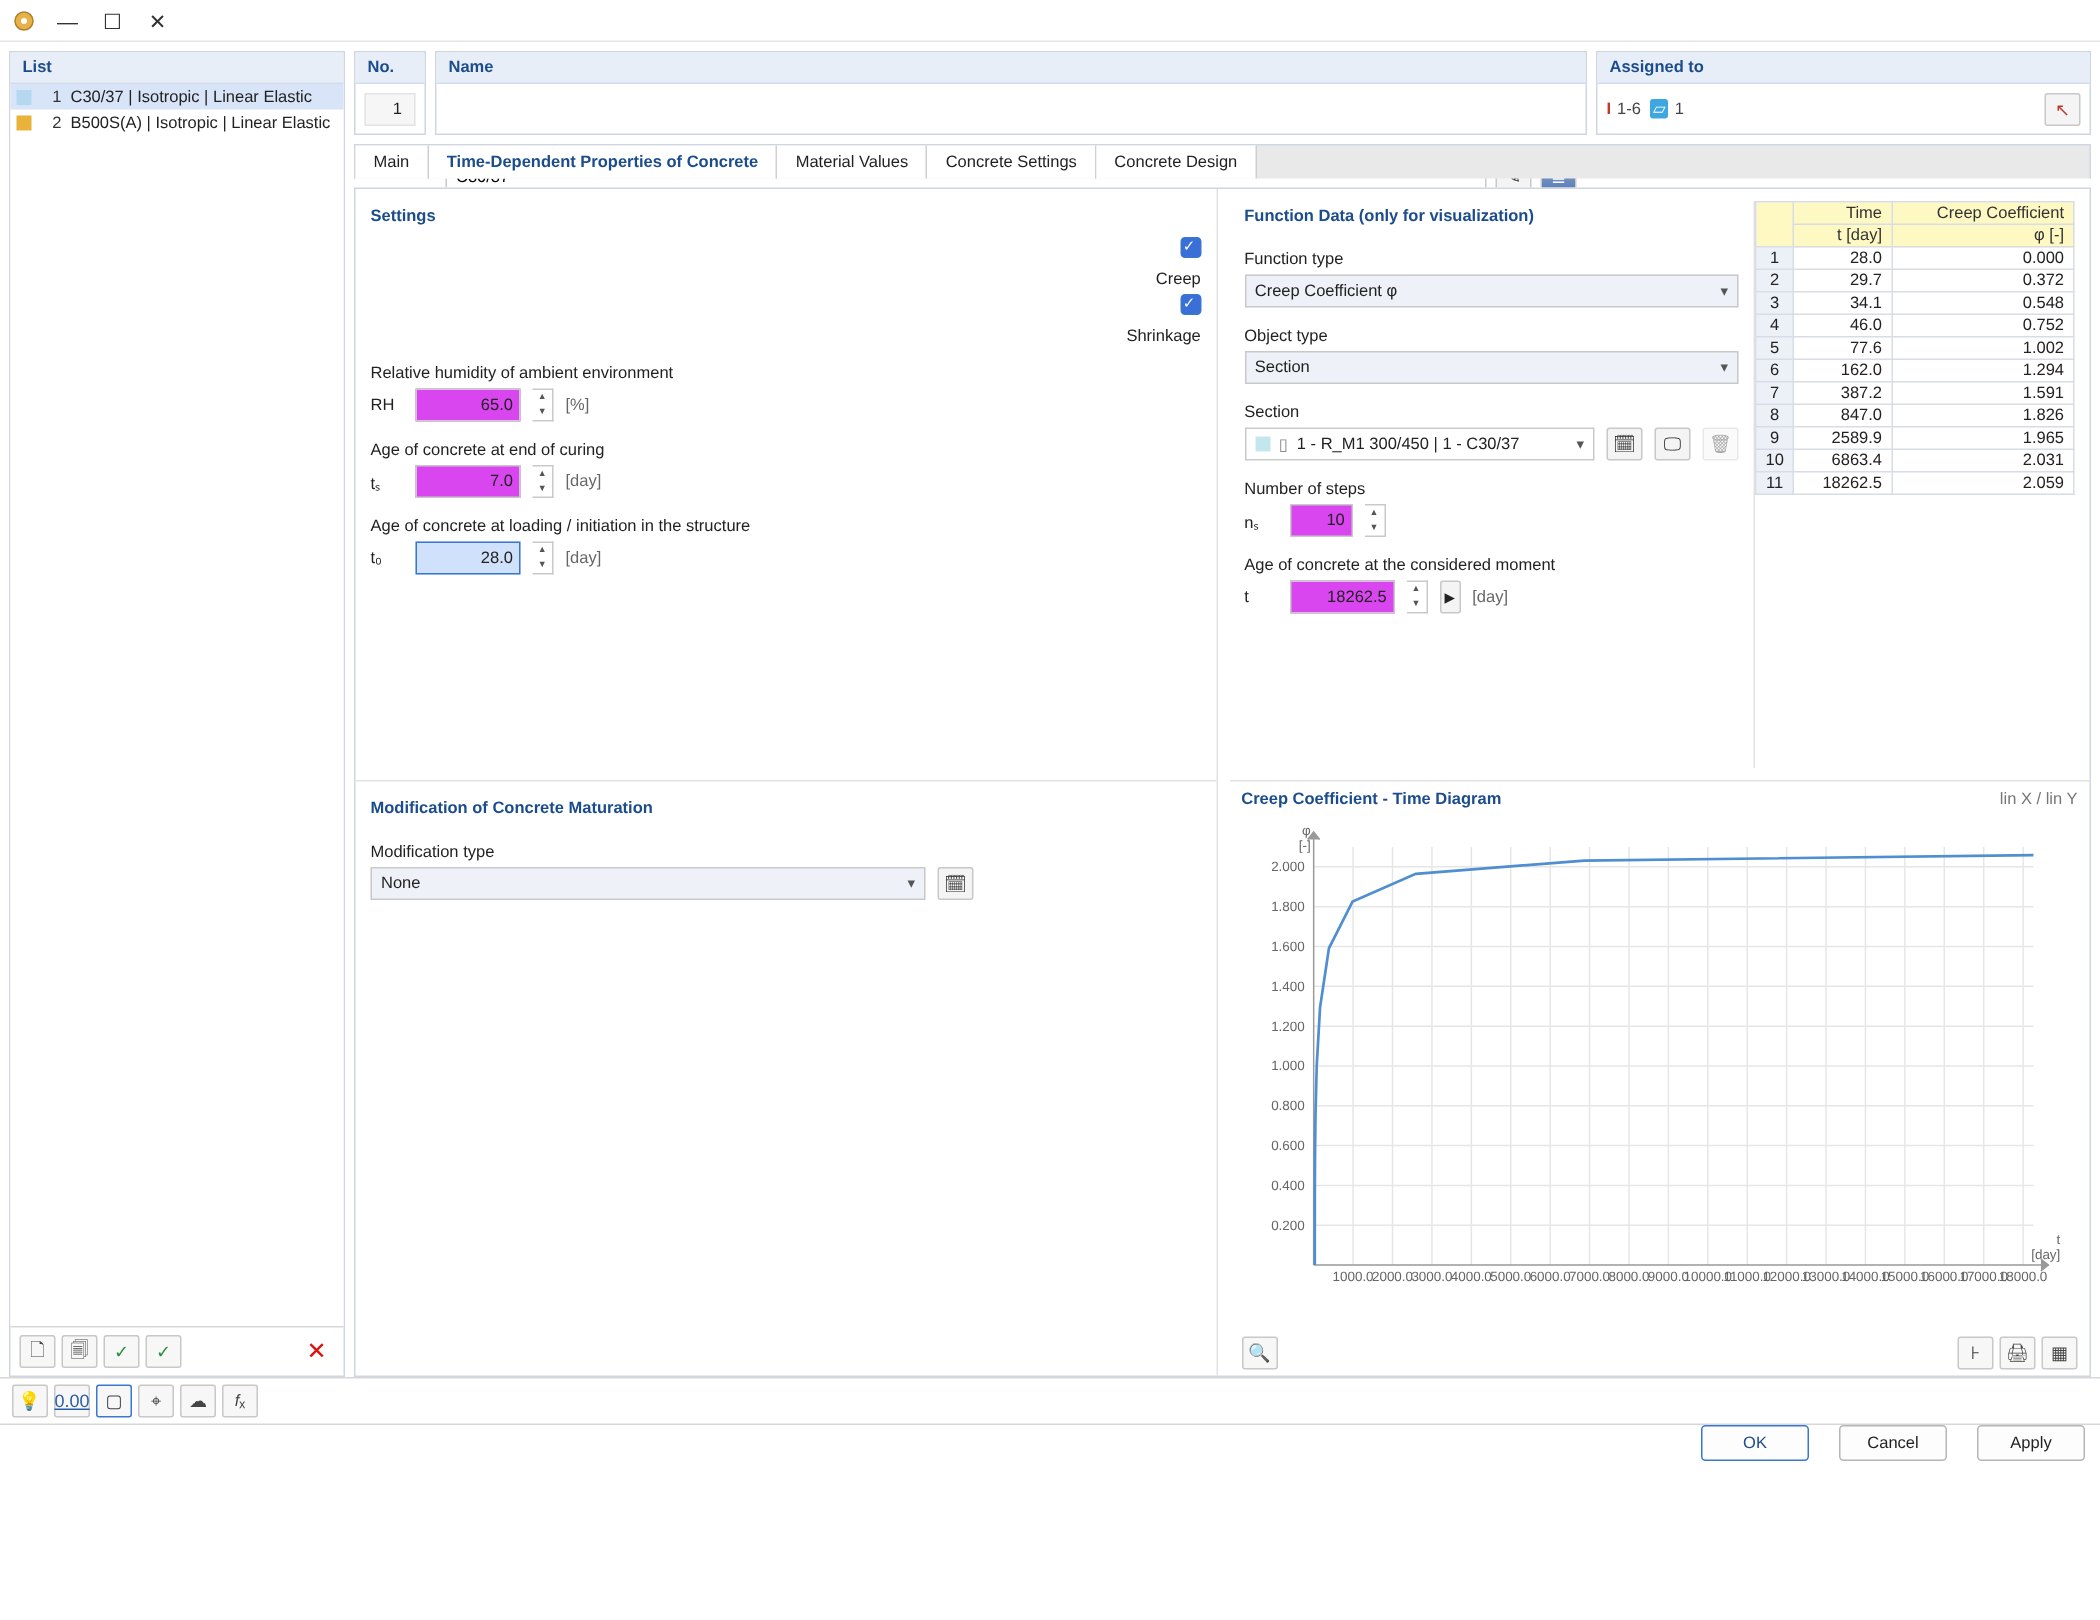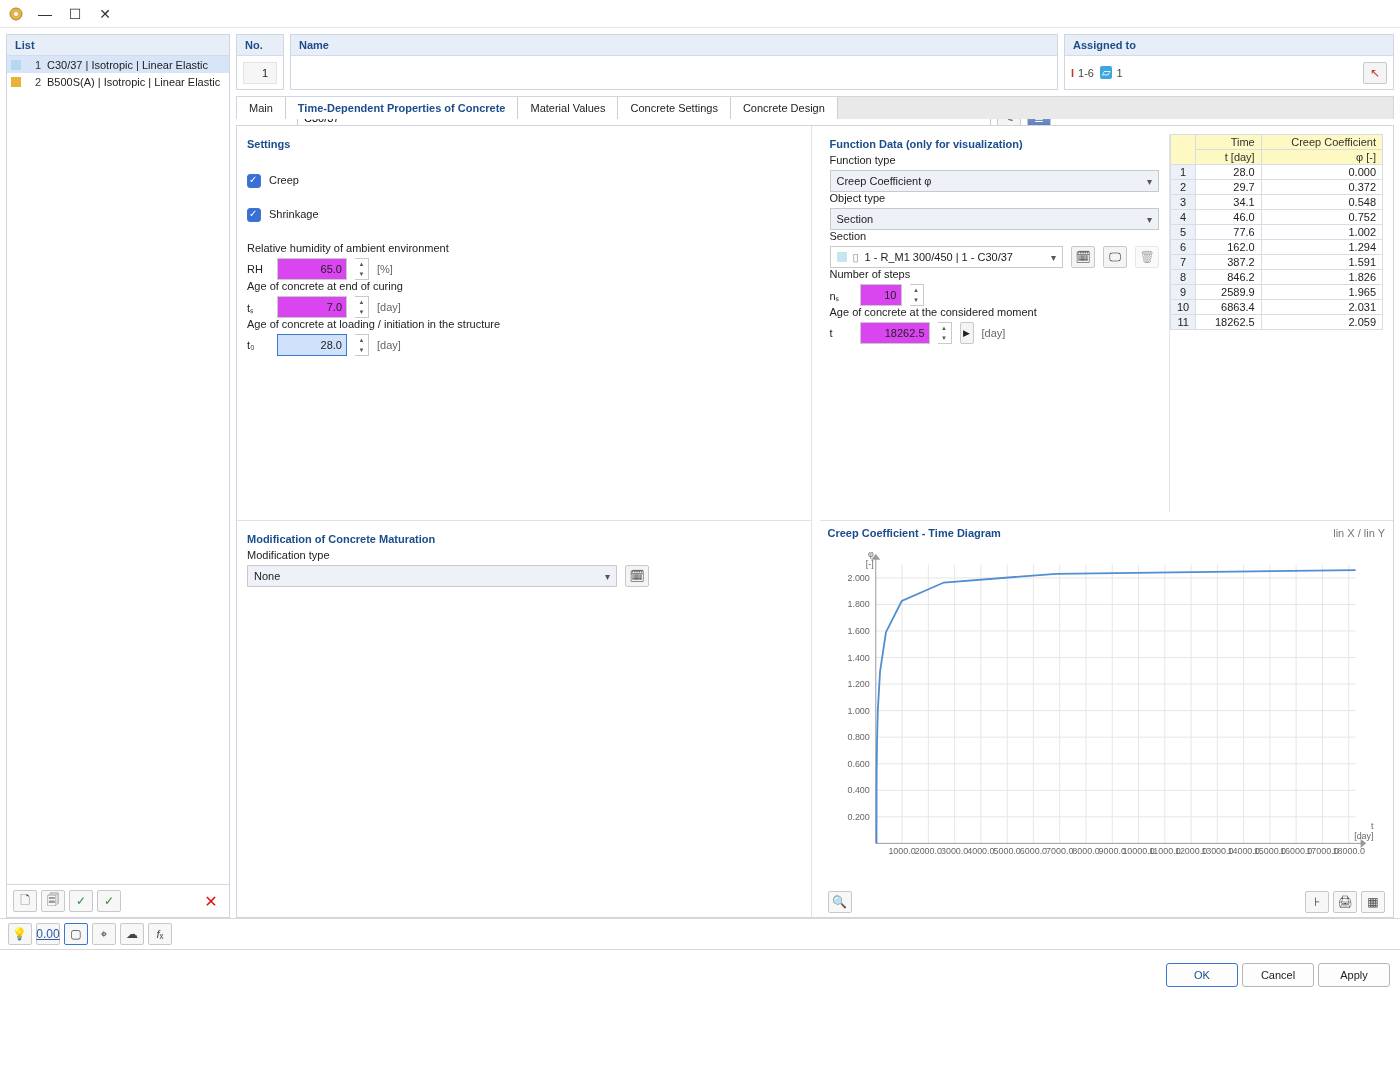--- a/index.html
+++ b/index.html
@@ -43,25 +43,25 @@
 .tab.active { background: #fff; color: #1b4c8c; font-weight:600; }
 
 .tab-body { flex:1; border:1px solid #cfd6e2; display:flex; gap:8px; padding: 0; background:#fff;}
 
 .left-half, .right-half { flex: 1; display: flex; flex-direction: column; }
 .left-half { border-right: 1px solid #e2e2e2; }
 
 .settings-block { padding: 8px 10px; height: 394px; }
 .mod-block { padding: 8px 10px; border-top: 1px solid #e2e2e2; flex:1;}
 
-.cb-row { display:flex; align-items:flex-start; gap:8px; margin: 20px 0; }
+.cb-row { display:flex; align-items:flex-end; gap:8px; margin: 4px 0; flex-direction: column; }
 .chk { width:14px; height:14px; border: 1px solid #3a77d0; border-radius:3px; background:#3a6fd8; position:relative; }
 .chk::after { content:"✓"; color:#fff; font-size:10px; position:absolute; top:-1px; left:1px;}
 
-.field-label { margin-top: 0; }
+.field-label { margin-top: 13px; }
 .field-line { display:flex; align-items:center; gap:8px; margin-top:4px; }
 .sym { width: 22px; }
 .numinput { width: 70px; height: 22px; border:1px solid #c9c9c9; text-align:right; padding-right:4px; display:flex; align-items:center; justify-content:flex-end; background:#d946ef;}
 .numinput.focused { border-color:#3a77d0; background:#cfe1fb;}
 .spin { width:14px; height:22px; border:1px solid #c9c9c9; border-left:none; display:flex; flex-direction:column;}
 .spin div { flex:1; font-size:6px; text-align:center; line-height:10px; color:#555;}
 .unit { color:#666; }
 
 .combo { height:22px; border:1px solid #c9c9c9; background:#eef2f8; display:flex; align-items:center; justify-content:space-between; padding:0 6px;}
 .combo .arrow { color:#555; font-size:10px; }
@@ -80,21 +80,21 @@
 .chart-title-row { display:flex; justify-content:space-between; color:#1b4c8c; font-weight:600;}
 .chart-hint { color:#777; font-weight: normal;}
 svg.chart { width: 100%; height: 330px; }
 .axis { stroke:#999; stroke-width:1;}
 .grid { stroke:#e6e6e6; stroke-width:1;}
 .curve { stroke:#4f8ed0; stroke-width:1.8; fill:none;}
 .axis-label { font-size: 9px; fill:#666;}
 .chart-tools { position:absolute; bottom:4px; display:flex; justify-content:space-between; left:8px; right:8px;}
 .chart-tools .grp { display:flex; gap:4px;}
 
-.footer { border-top:1px solid #d7d7d7; height: 38px; display:flex; align-items:flex-end; padding: 0 10px; gap:4px;}
+.footer { border-top:1px solid #d7d7d7; height: 38px; display:flex; align-items:flex-start; padding: 0 10px; gap:20px;}
 .footer .spacer { flex:1; }
 .btn { min-width: 72px; height:24px; border:1px solid #b6b6b6; border-radius:3px; background:#fdfdfd; text-align:center; line-height:22px; cursor:pointer;}
 .btn.primary { border-color:#3a77d0; color:#1b4c8c;}
 
 </style>
 </head>
 <body>
 
 <div class="titlebar">
   <span class="icon">
@@ -333,21 +333,21 @@
                     <td>162.0</td>
                     <td>1.294</td>
                   </tr>
                   <tr>
                     <td class="idx">7</td>
                     <td>387.2</td>
                     <td>1.591</td>
                   </tr>
                   <tr>
                     <td class="idx">8</td>
-                    <td>846.2</td>
+                    <td>847.0</td>
                     <td>1.826</td>
                   </tr>
                   <tr>
                     <td class="idx">9</td>
                     <td>2589.9</td>
                     <td>1.965</td>
                   </tr>
                   <tr>
                     <td class="idx">10</td>
                     <td>6863.4</td>

